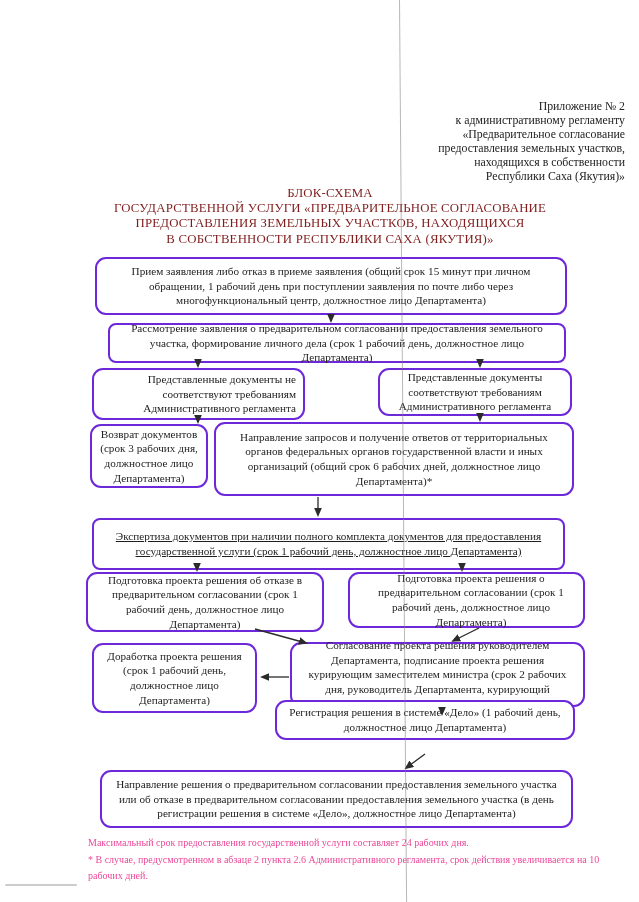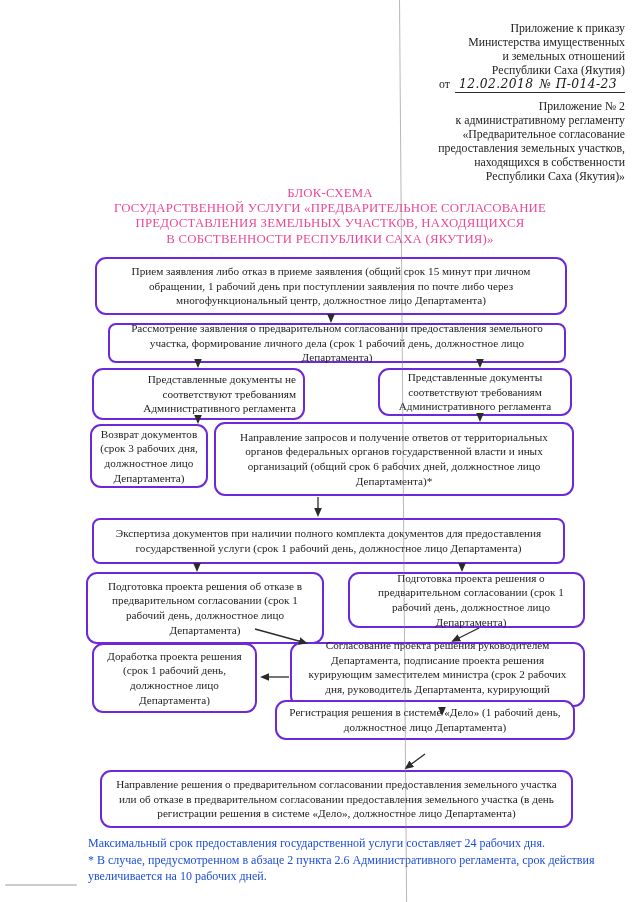--- a/index.html
+++ b/index.html
@@ -10,56 +10,47 @@
   }
   
   .hdr{position:absolute;right:14px;text-align:right;font-size:11.8px;line-height:14px;color:#222;}
   .hdr-order{top:21px;}
   .hdr-appendix{top:99px;margin-left:22px;}
   .hdr div{white-space:nowrap;}
   .hw-seg{display:inline-block;border-bottom:1px solid #2b2b2b;margin-left:5px;padding:0 8px 1px 4px;}
   .hw{font-style:italic;font-family:"DejaVu Serif",serif;font-size:12.3px;letter-spacing:.4px;color:#16161d;}
   
   .title{position:absolute;left:25px;top:186px;width:610px;text-align:center;
-    font-size:12.8px;line-height:15.2px;letter-spacing:.2px;color:#ec4899;}
+    font-size:12.8px;line-height:15.2px;letter-spacing:.2px;color:#7f1d1d;}
   
   .node{
     position:absolute;box-sizing:border-box;background:#fff;
     border:2px solid #6d28d9;border-radius:11px;
     display:flex;align-items:center;justify-content:center;
     text-align:center;font-size:11.2px;line-height:1.3;color:#1e1e1e;
     padding:3px 7px;
   }
   .sq{border-radius:8px;}
   
   .arrows{position:absolute;left:0;top:0;width:639px;height:902px;pointer-events:none;}
   .arrows line{stroke:#2b2b2b;stroke-width:1.3;}
   
-  .footer{position:absolute;left:88px;top:835px;width:522px;font-size:12px;line-height:16px;color:#1d4ed8;}
+  .footer{position:absolute;left:88px;top:835px;width:522px;font-size:10px;line-height:16px;color:#ec4899;}
   .footer .note{margin-top:1px;}
   
   .fold-line{position:absolute;left:399px;top:0;width:1px;height:902px;
     background:rgba(125,125,125,.55);transform:rotate(-.45deg);transform-origin:top center;}
   .bottom-smudge{position:absolute;left:5px;top:884px;width:72px;height:2px;
     background:rgba(110,110,110,.35);border-radius:2px;}
 </style>
 </head>
 <body>
 
 <div class="page">
 
-  <div class="hdr hdr-order">
-    <div>Приложение к приказу</div>
-    <div>Министерства имущественных</div>
-    <div>и земельных отношений</div>
-    <div>Республики Саха (Якутия)</div>
-    <div>
-      <span>от</span><span class="hw-seg"><span class="hw">12.02.2018</span>&nbsp;&nbsp;<span class="hw">№ П-014-23</span></span>
-    </div>
-  </div>
 
   <div class="hdr hdr-appendix">
     <div>Приложение № 2</div>
     <div>к административному регламенту</div>
     <div>«Предварительное согласование</div>
     <div>предоставления земельных участков,</div>
     <div>находящихся в собственности</div>
     <div>Республики Саха (Якутия)»</div>
   </div>
 
@@ -75,23 +66,23 @@
   <div class="node sq" style="left:108px;top:323px;width:458px;height:40px;">Рассмотрение заявления о предварительном согласовании предоставления земельного участка, формирование личного дела (срок 1 рабочий день, должностное лицо Департамента)</div>
 
   <div class="node" style="left:92px;top:368px;width:213px;height:52px;text-align:right;">Представленные документы не соответствуют требованиям Административного регламента</div>
 
   <div class="node" style="left:378px;top:368px;width:194px;height:48px;">Представленные документы соответствуют требованиям Административного регламента</div>
 
   <div class="node" style="left:90px;top:424px;width:118px;height:64px;">Возврат документов (срок 3 рабочих дня, должностное лицо Департамента)</div>
 
   <div class="node" style="left:214px;top:422px;width:360px;height:74px;">Направление запросов и получение ответов от территориальных органов федеральных органов государственной власти и иных организаций (общий срок 6 рабочих дней, должностное лицо Департамента)*</div>
 
-  <div class="node sq" style="left:92px;top:518px;width:473px;height:46px;">Экспертиза документов при наличии полного комплекта документов для предоставления государственной услуги (срок 1 рабочий день, должностное лицо Департамента)</div>
+  <div class="node sq" style="left:92px;top:518px;width:473px;height:52px;text-decoration:underline;">Экспертиза документов при наличии полного комплекта документов для предоставления государственной услуги (срок 1 рабочий день, должностное лицо Департамента)</div>
 
-  <div class="node" style="left:86px;top:572px;width:238px;height:72px;">Подготовка проекта решения об отказе в предварительном согласовании (срок 1 рабочий день, должностное лицо Департамента)</div>
+  <div class="node" style="left:86px;top:572px;width:238px;height:60px;">Подготовка проекта решения об отказе в предварительном согласовании (срок 1 рабочий день, должностное лицо Департамента)</div>
 
   <div class="node" style="left:348px;top:572px;width:237px;height:56px;padding-left:16px;">Подготовка проекта решения о предварительном согласовании (срок 1 рабочий день, должностное лицо Департамента)</div>
 
   <div class="node" style="left:92px;top:643px;width:165px;height:70px;">Доработка проекта решения (срок 1 рабочий день, должностное лицо Департамента)</div>
 
   <div class="node" style="left:290px;top:642px;width:295px;height:65px;">Согласование проекта решения руководителем Департамента, подписание проекта решения курирующим заместителем министра (срок 2 рабочих дня, руководитель Департамента, курирующий заместитель министра)</div>
 
   <div class="node" style="left:275px;top:700px;width:300px;height:40px;">Регистрация решения в системе «Дело» (1 рабочий день, должностное лицо Департамента)</div>
 
   <div class="node" style="left:100px;top:770px;width:473px;height:58px;">Направление решения о предварительном согласовании предоставления земельного участка или об отказе в предварительном согласовании предоставления земельного участка (в день регистрации решения в системе «Дело», должностное лицо Департамента)</div>

